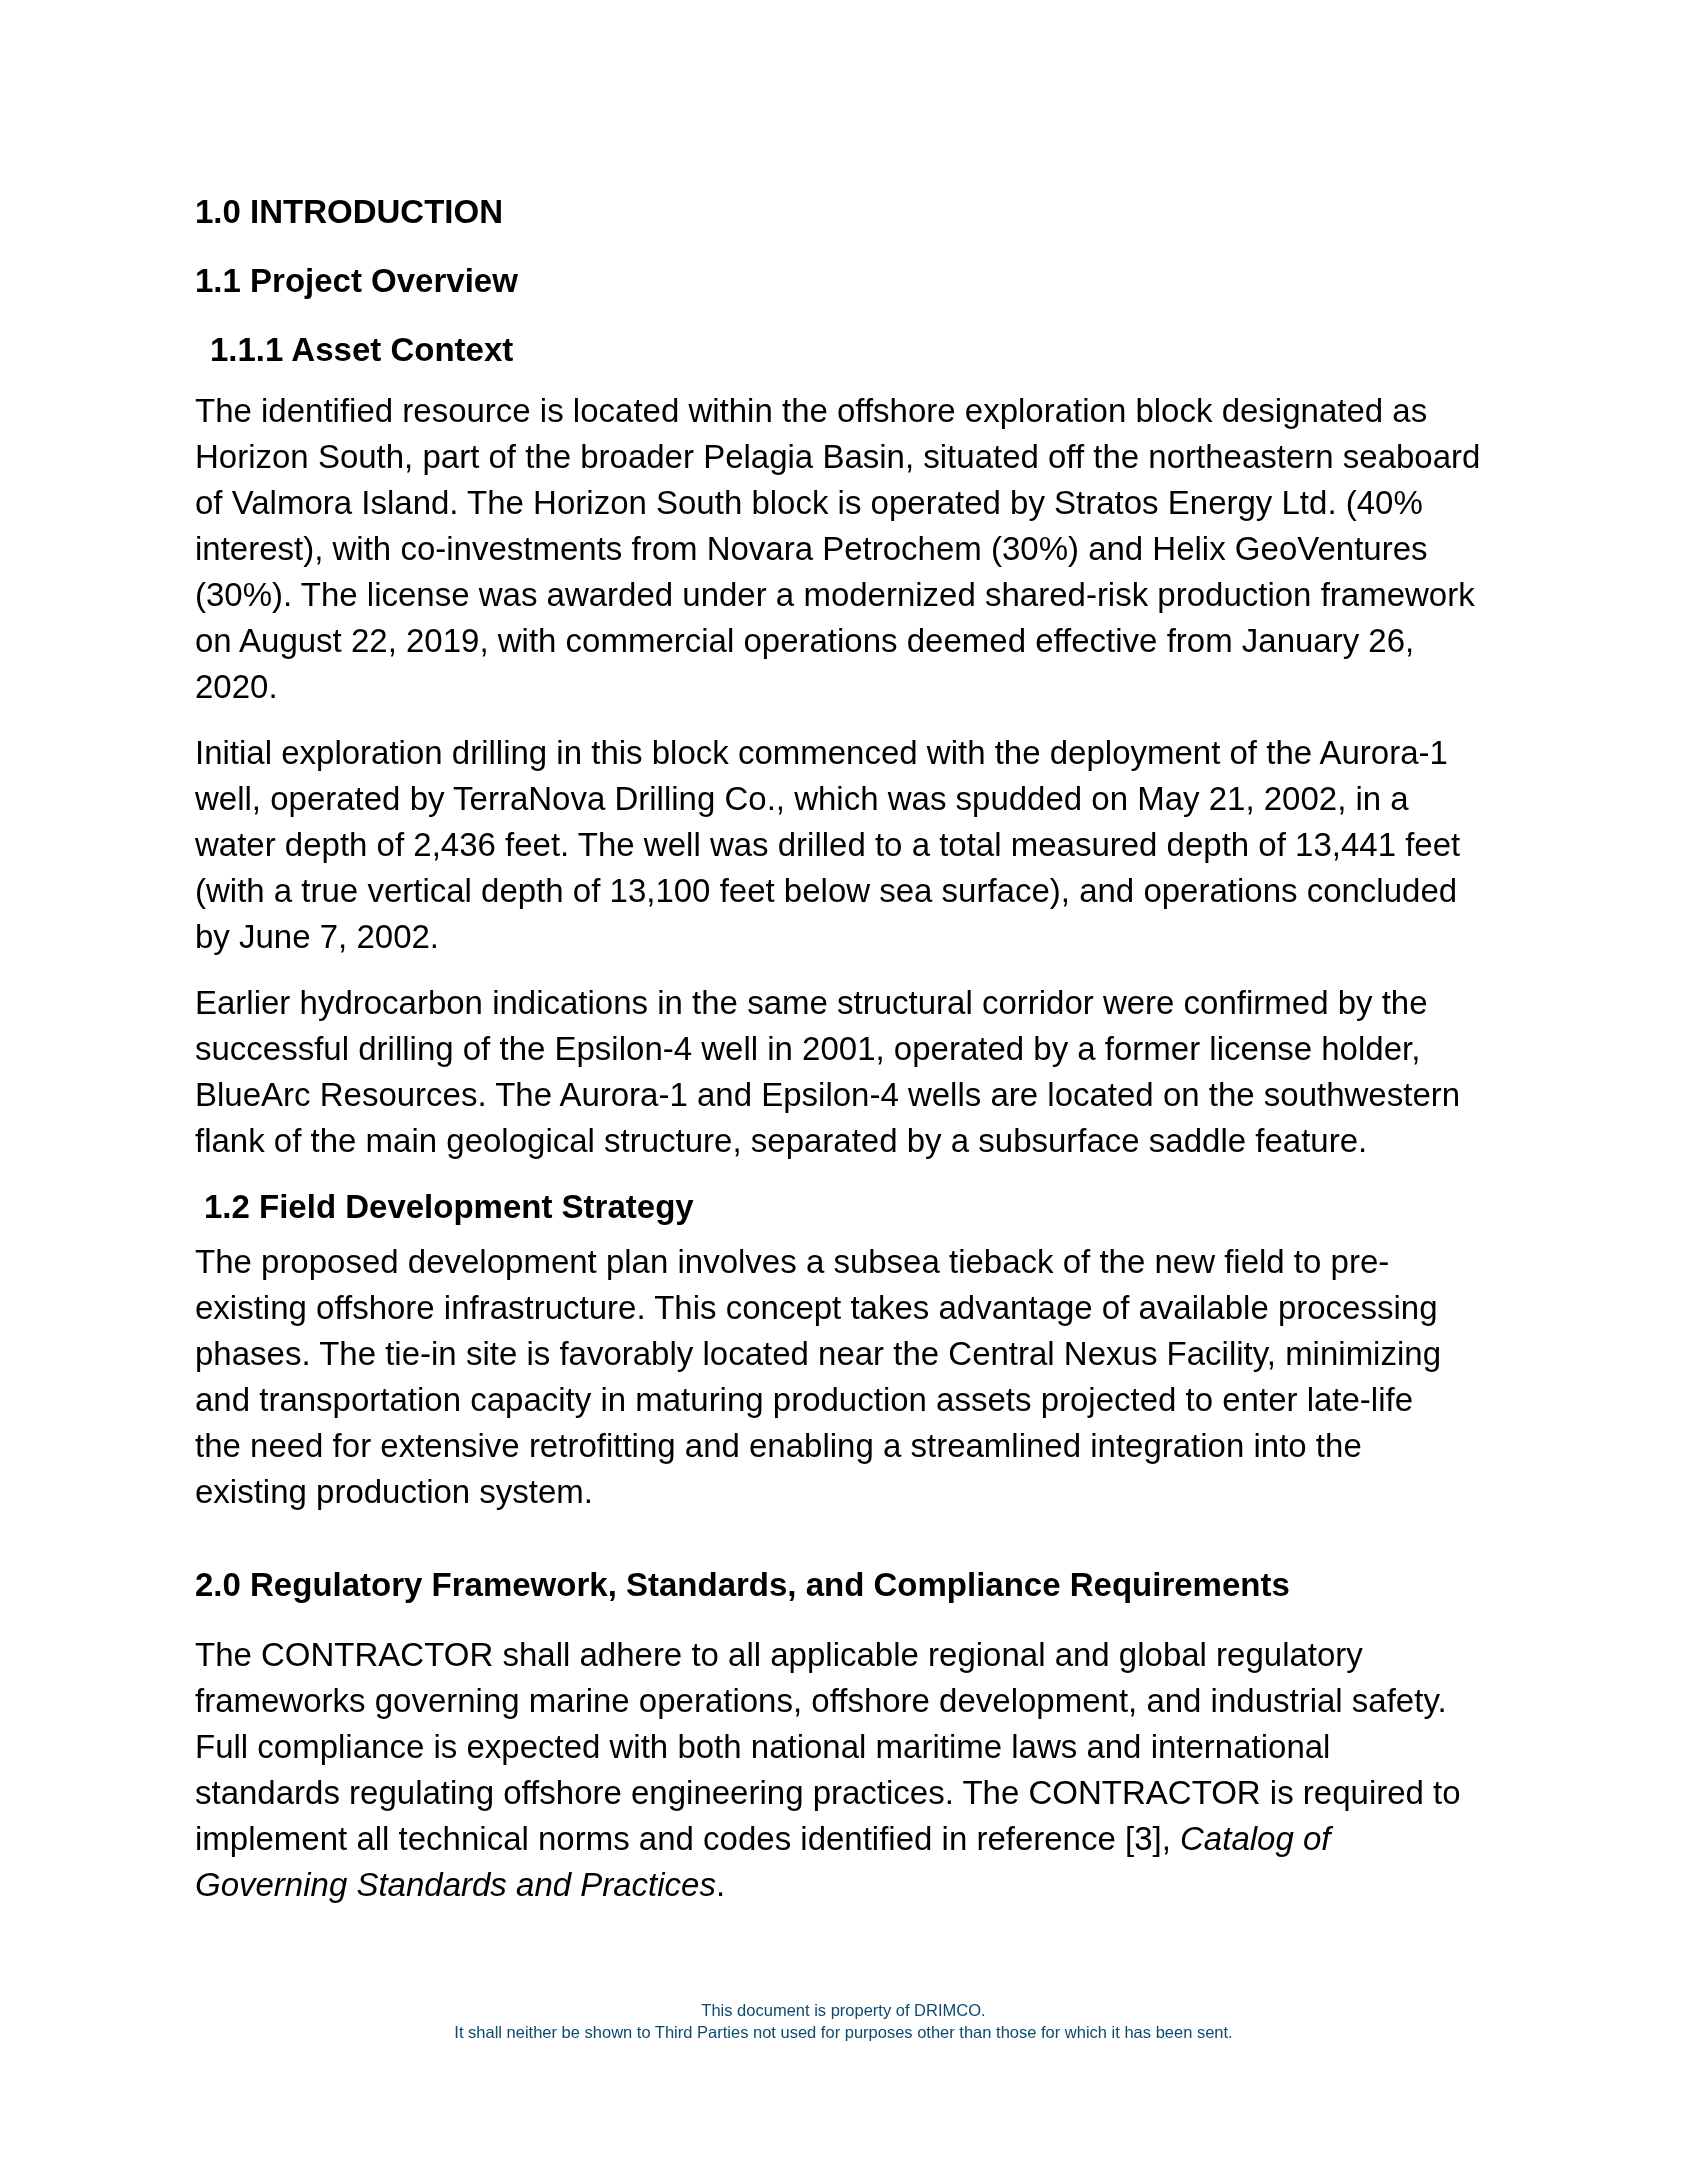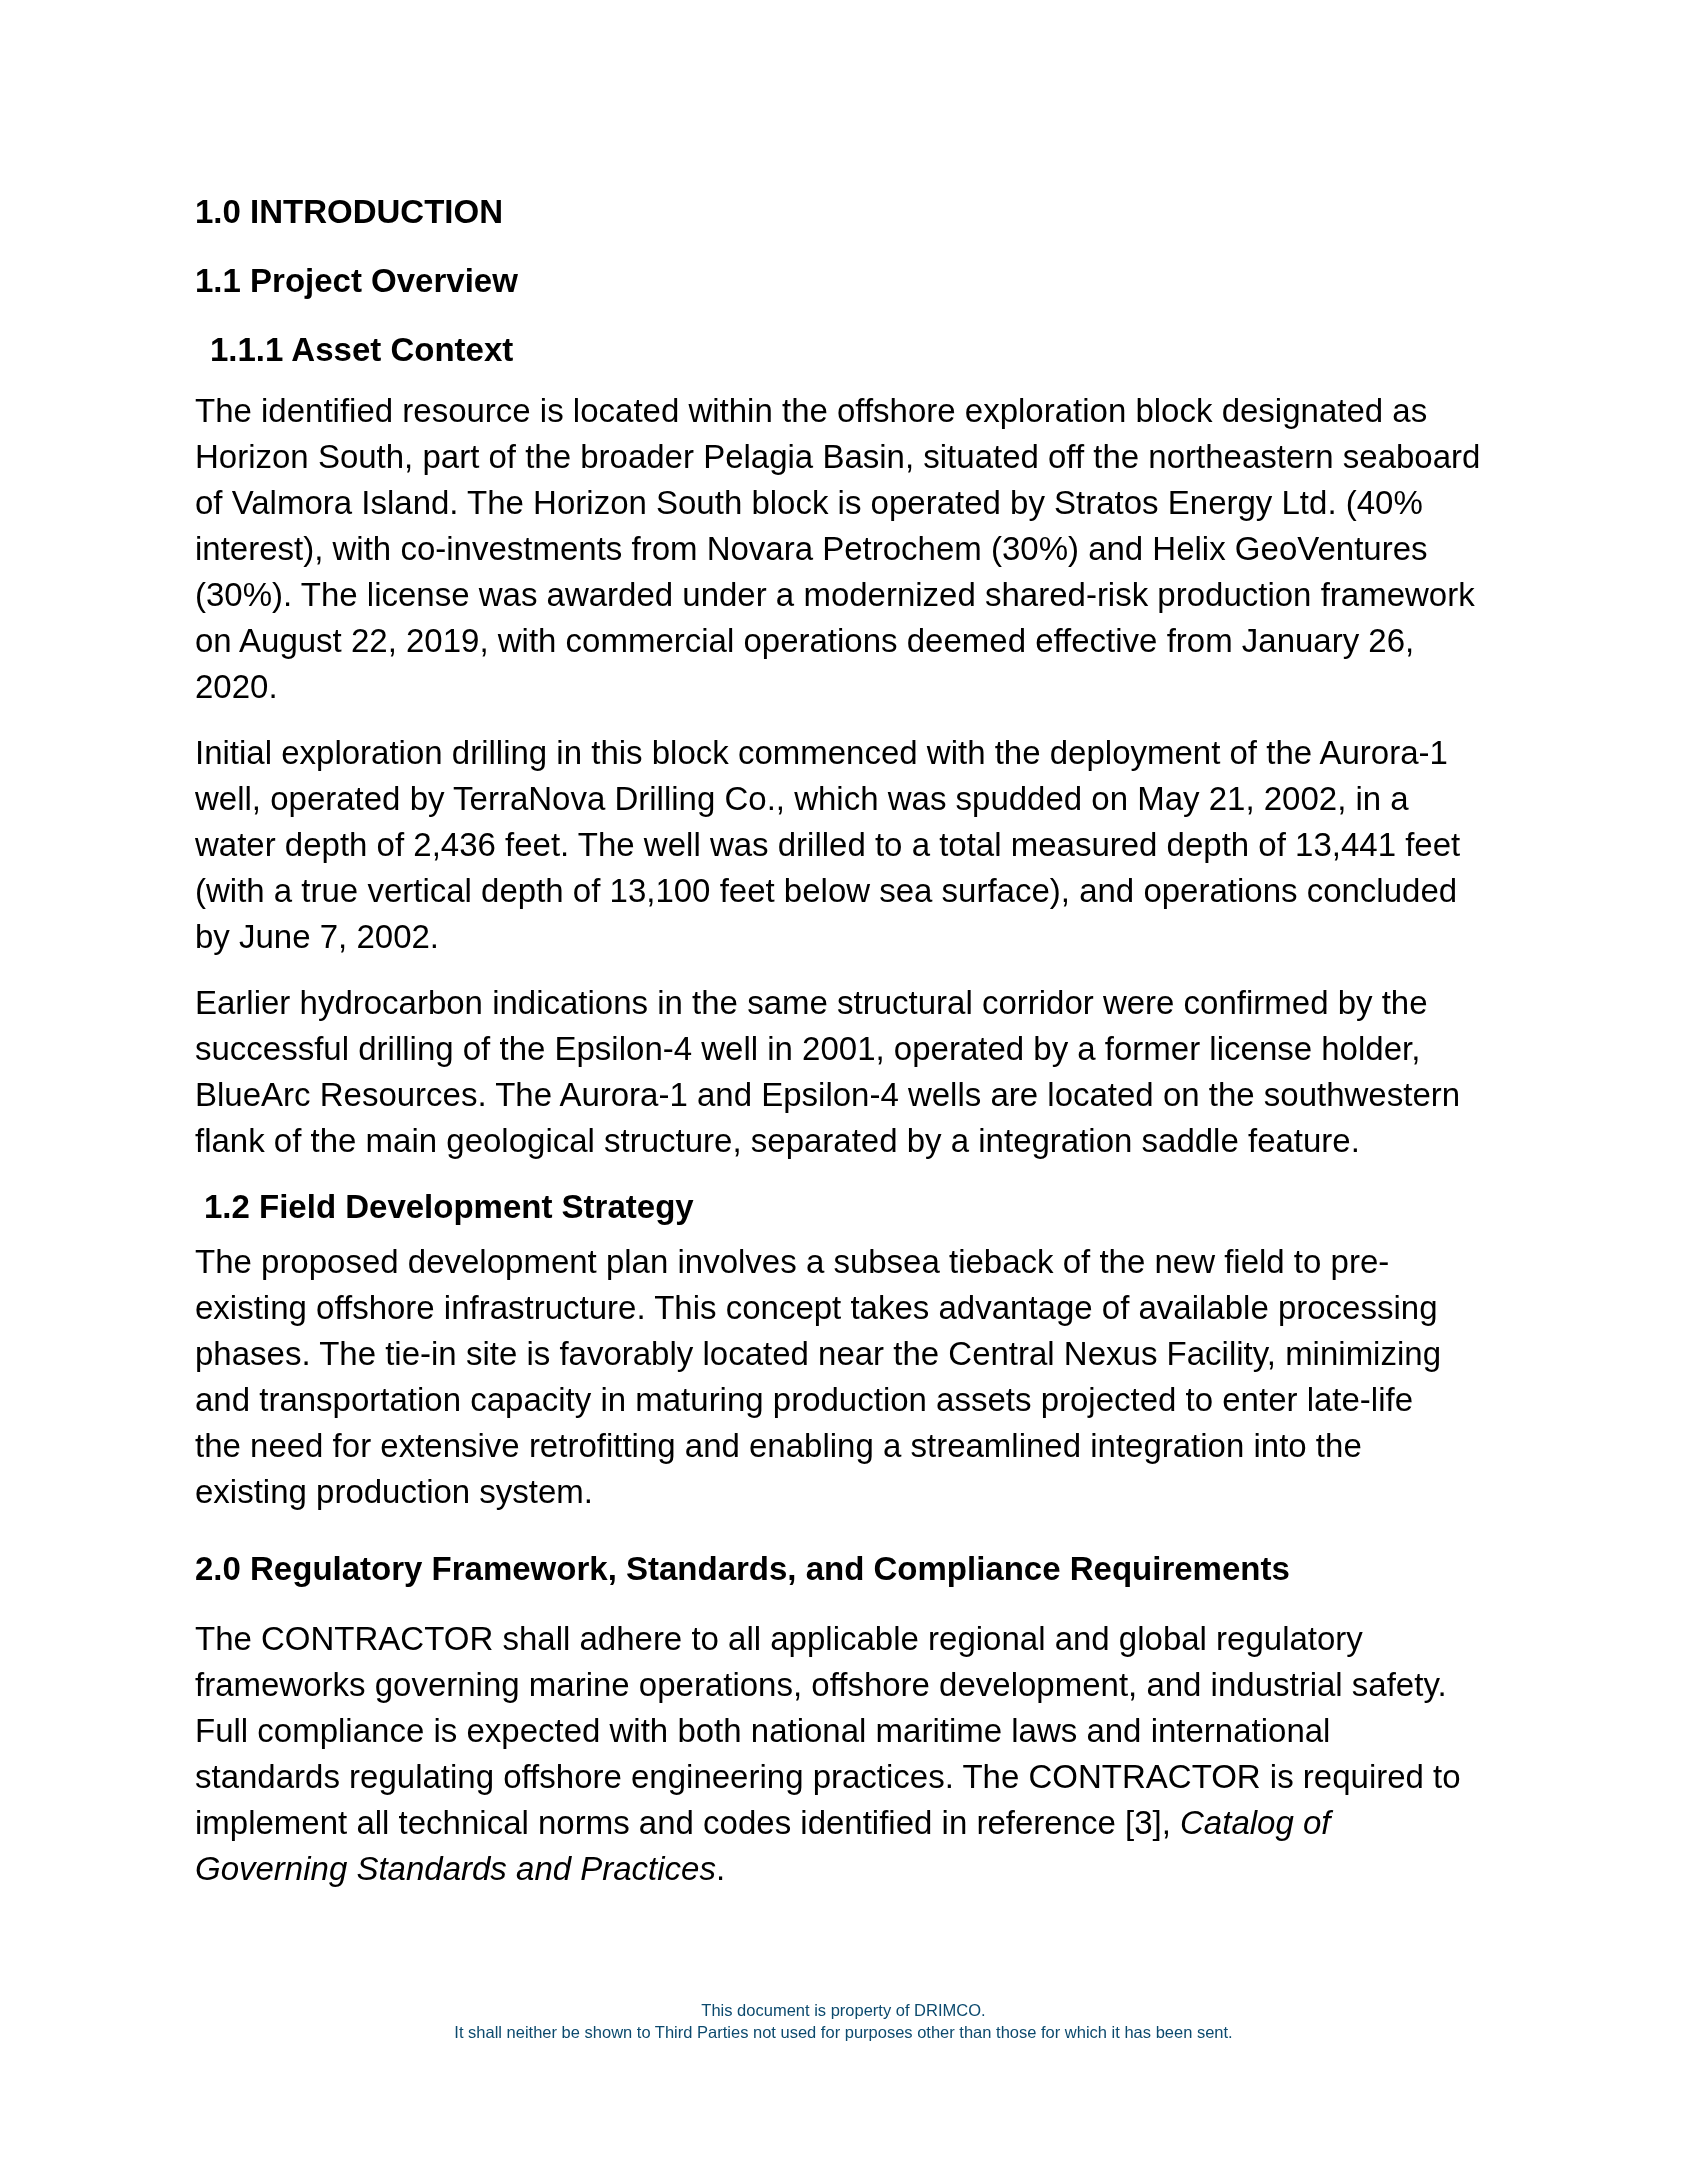--- a/index.html
+++ b/index.html
@@ -27,21 +27,21 @@
     line-height: 46px;
     white-space: nowrap;
   }
   .title, .subtitle, .subsubtitle, .heading2, .heading-major {
     font-weight: bold;
   }
   .title    { margin: 0 0 23px 0; }
   .subtitle { margin: 0 0 23px 0; }
   .subsubtitle { margin: 15px; }
   .heading2 { margin: 9px; }
-  .heading-major { margin: 31px 0 24px 0; }
+  .heading-major { margin: 47px 0 24px 0; }
   .para { margin: 0 0 20px 0; }
   .line { white-space: nowrap; }
   .em { font-style: italic; text-align: right; }
   .footer {
     position: absolute;
     left: 0;
     right: 0;
     top: 1999px;
     text-align: center;
     font-size: 16.5px;
@@ -70,21 +70,21 @@
         <div class="line"><span>Initial exploration drilling in this block commenced with the deployment of the Aurora-1</span></div>
         <div class="line"><span>well, operated by TerraNova Drilling Co., which was spudded on May 21, 2002, in a</span></div>
         <div class="line"><span>water depth of 2,436 feet. The well was drilled to a total measured depth of 13,441 feet</span></div>
         <div class="line"><span>(with a true vertical depth of 13,100 feet below sea surface), and operations concluded</span></div>
         <div class="line"><span>by June 7, 2002.</span></div>
       </div>
       <div class="block para">
         <div class="line"><span>Earlier hydrocarbon indications in the same structural corridor were confirmed by the</span></div>
         <div class="line"><span>successful drilling of the Epsilon-4 well in 2001, operated by a former license holder,</span></div>
         <div class="line"><span>BlueArc Resources. The Aurora-1 and Epsilon-4 wells are located on the southwestern</span></div>
-        <div class="line"><span>flank of the main geological structure, separated by a integration saddle feature.</span></div>
+        <div class="line"><span>flank of the main geological structure, separated by a subsurface saddle feature.</span></div>
       </div>
       <div class="block heading2">1.2 Field Development Strategy</div>
       <div class="block para">
         <div class="line"><span>The proposed development plan involves a subsea tieback of the new field to pre-</span></div>
         <div class="line"><span>existing offshore infrastructure. This concept takes advantage of available processing</span></div>
         <div class="line"><span>phases. The tie-in site is favorably located near the Central Nexus Facility, minimizing</span></div>
         <div class="line"><span>and transportation capacity in maturing production assets projected to enter late-life</span></div>
         <div class="line"><span>the need for extensive retrofitting and enabling a streamlined integration into the</span></div>
         <div class="line"><span>existing production system.</span></div>
       </div>

